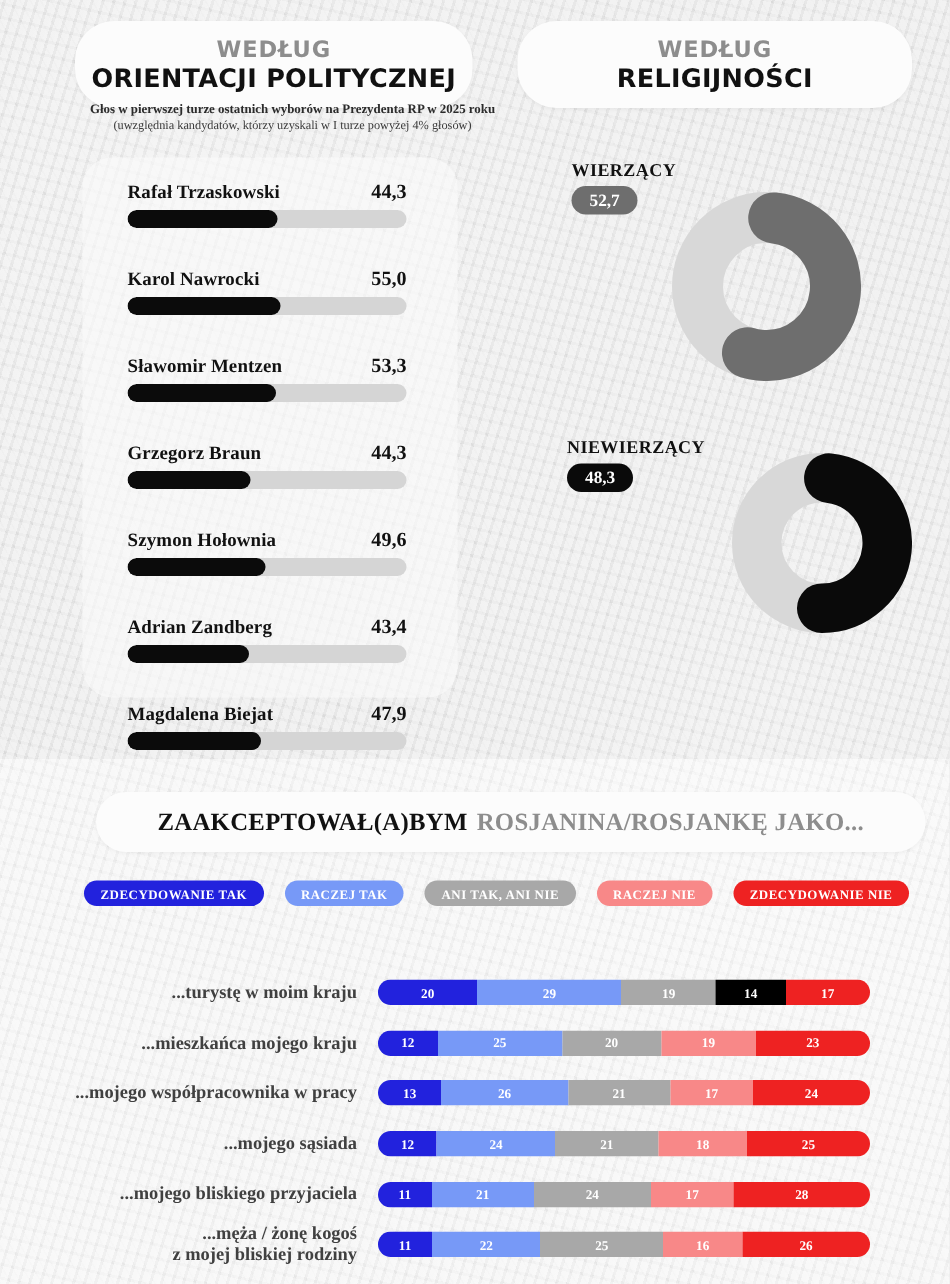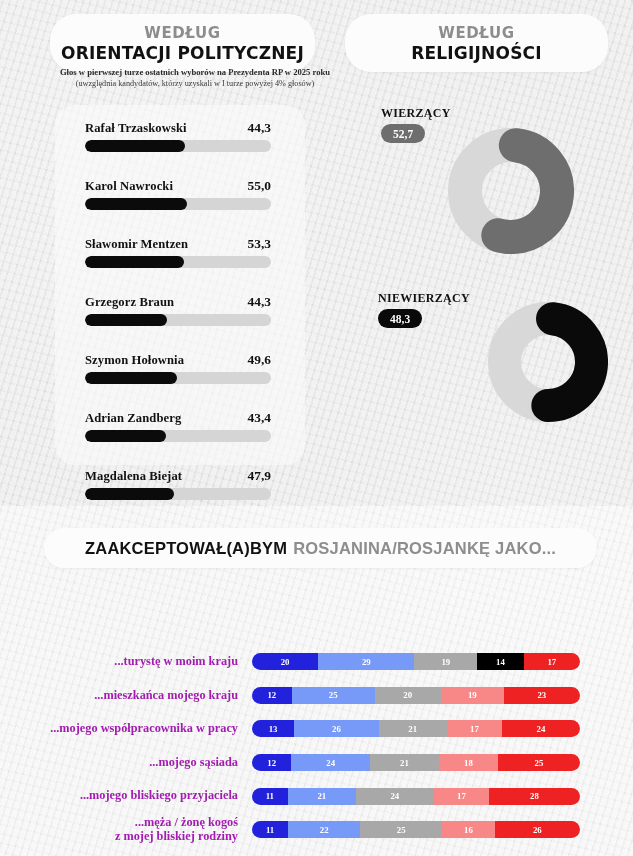--- a/index.html
+++ b/index.html
@@ -90,45 +90,45 @@
   #label-believers { left: 381px; top: 106px; }
   #badge-believers { left: 381px; top: 124px; background: #6e6e6e; }
   #donut-believers { left: 448px; top: 128px; }
 
   #label-nonbelievers { left: 378px; top: 291px; }
   #badge-nonbelievers { left: 378px; top: 309px; background: #0a0a0a; }
   #donut-nonbelievers { left: 488px; top: 302px; }
 
   
   #pill-accept {
-    position: absolute; left: 44px; top: 528px; width: 553px; height: 40px;
+    position: absolute; left: 64px; top: 528px; width: 553px; height: 40px;
     background: #fcfcfc; border-radius: 20px;
     display: flex; align-items: center; justify-content: center;
-    font-family: Liberation Sans, sans-serif;
+    font-family: Liberation Serif, serif;
     box-shadow: 0 1px 3px rgba(0,0,0,.05);
   }
   #pill-accept .strong { font-weight: bold; font-size: 16.5px; color: #111; letter-spacing: .2px; }
   #pill-accept .muted  { font-weight: bold; font-size: 16.5px; color: #8d8d8d; letter-spacing: .2px; margin-left: 6px; }
 
   #legend {
     position: absolute; left: 56px; top: 587px; width: 550px;
     display: flex; justify-content: space-between; align-items: center;
   }
   .legend-pill {
     height: 17px; padding: 0 11px; border-radius: 9px;
     display: flex; align-items: center; justify-content: center;
     color: #fff; font-size: 8.6px; font-weight: bold; letter-spacing: .35px;
     font-family: "Liberation Serif", serif; white-space: nowrap;
   }
 
   #accept-rows { position: absolute; left: 0; top: 645px; width: 633px; }
   .accept-row { display: flex; align-items: center; height: 33.6px; }
   .accept-label {
     width: 252px; padding-right: 14px; text-align: right;
-    font-size: 12.3px; font-weight: bold; color: #a21caf; line-height: 13.5px;
+    font-size: 12.3px; font-weight: bold; color: #404040; line-height: 13.5px;
   }
   .accept-bar {
     width: 328px; height: 17px;
     display: flex; border-radius: 9px; overflow: hidden;
   }
   .seg {
     display: flex; align-items: center; justify-content: center;
     color: #fff; font-size: 8.8px; font-weight: bold;
     font-family: "Liberation Serif", serif;
   }
@@ -236,20 +236,27 @@
   <div class="donut" id="donut-nonbelievers"><svg width="120" height="120" viewBox="0 0 120 120">
         <circle cx="60" cy="60" r="43.5" fill="none" stroke="#d8d8d8" stroke-width="33"></circle>
         <circle cx="60" cy="60" r="43.5" fill="none" stroke="#0a0a0a" stroke-width="33" stroke-linecap="round" stroke-dasharray="132.0128648964967 273.318560862312" transform="rotate(-84 60 60)"></circle>
       </svg></div>
 
   <div id="pill-accept">
     <span class="strong">ZAAKCEPTOWAŁ(A)BYM</span>
     <span class="muted">ROSJANINA/ROSJANKĘ JAKO...</span>
   </div>
 
+  <div id="legend">
+      <div class="legend-pill" style="background: rgb(34, 34, 221);">ZDECYDOWANIE TAK</div>
+      <div class="legend-pill" style="background: rgb(119, 153, 247);">RACZEJ TAK</div>
+      <div class="legend-pill" style="background: rgb(168, 168, 168);">ANI TAK, ANI NIE</div>
+      <div class="legend-pill" style="background: rgb(248, 136, 136);">RACZEJ NIE</div>
+      <div class="legend-pill" style="background: rgb(238, 34, 34);">ZDECYDOWANIE NIE</div>
+    </div>
   <div id="accept-rows">
       <div class="accept-row">
         <div class="accept-label">...turystę w moim kraju</div>
         <div class="accept-bar">
           <div class="seg" style="background: rgb(34, 34, 221); width: 20.202%;">20</div>
           <div class="seg" style="background: rgb(119, 153, 247); width: 29.2929%;">29</div>
           <div class="seg" style="background: rgb(168, 168, 168); width: 19.1919%;">19</div>
           <div class="seg" style="background: #000000; width: 14.1414%;">14</div>
           <div class="seg" style="background: rgb(238, 34, 34); width: 17.1717%;">17</div>
         </div>

